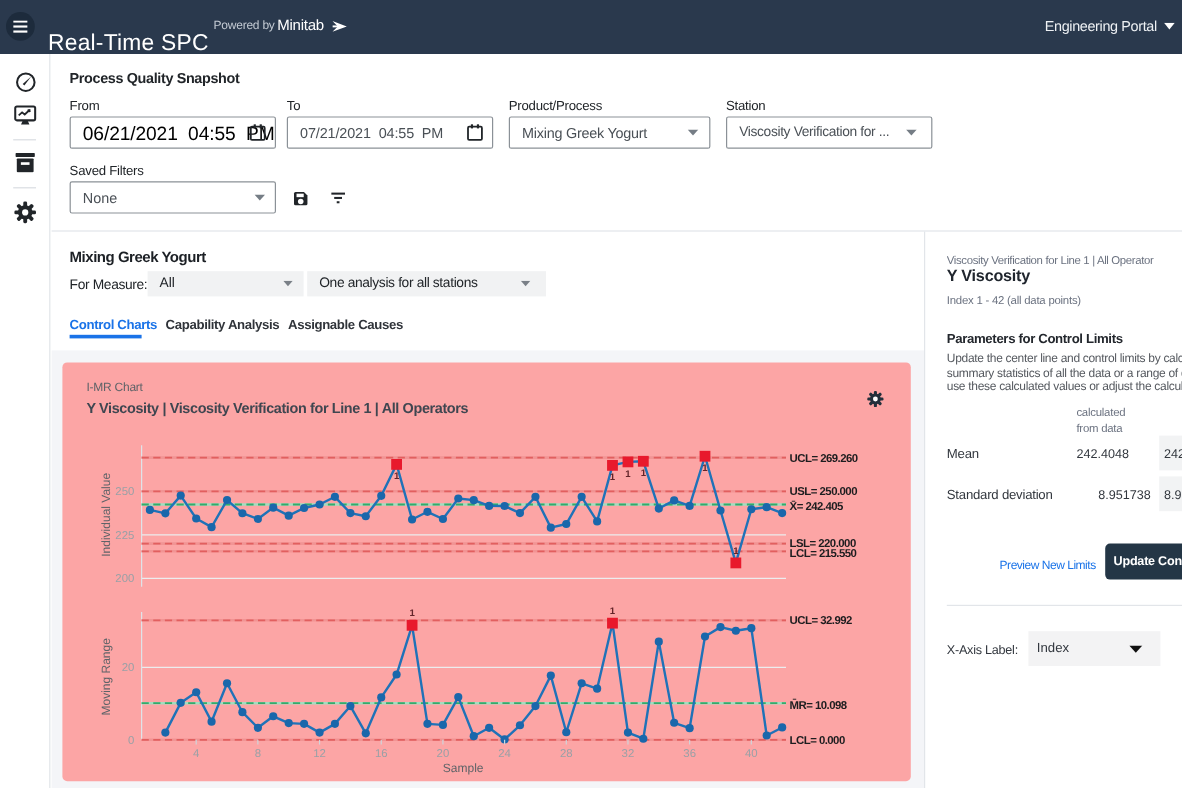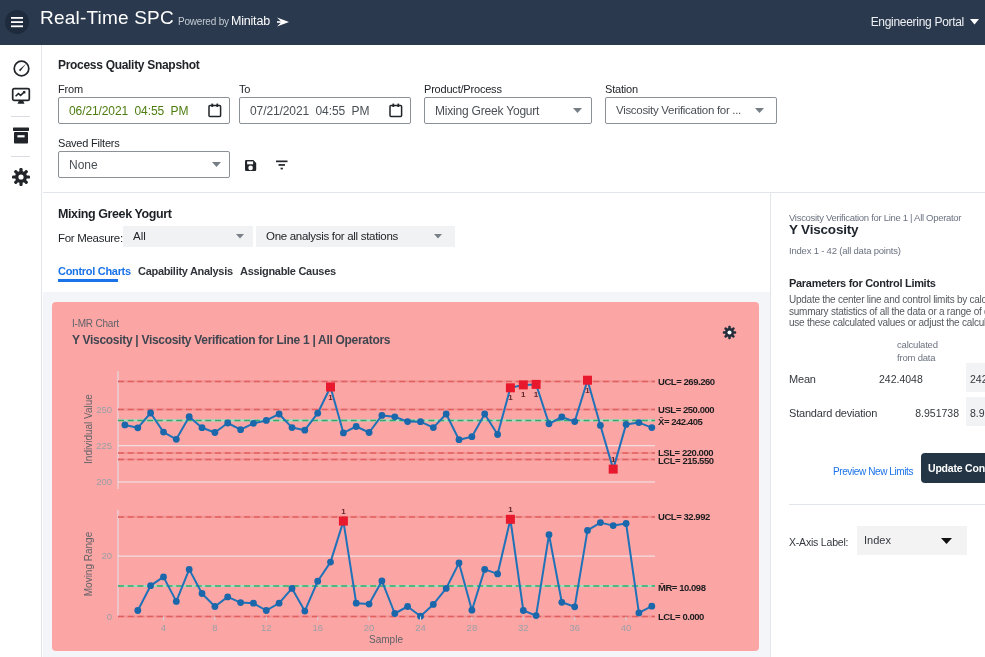--- a/index.html
+++ b/index.html
@@ -8,21 +8,21 @@
 </style></head>
 <body>
 
 <div class="abs" style="left:0;top:0;width:985px;height:45px;background:#2a394d"></div>
 <div class="abs" style="left:5px;top:10px;width:24px;height:24px;border-radius:50%;background:#1d2b3c"></div>
 <svg class="abs" style="left:11px;top:17px" width="12" height="11">
  <rect x="0" y="0" width="12" height="1.8" fill="#fff"></rect>
  <rect x="0" y="4.2" width="12" height="1.8" fill="#fff"></rect>
  <rect x="0" y="8.4" width="12" height="1.8" fill="#fff"></rect>
 </svg>
-<div class="abs" style="left:40px;top:7px;font-size:19px;color:#fff;letter-spacing:.2px">Real-Time SPC</div>
+<div class="abs" style="left:40px;top:26px;font-size:19px;color:#fff;letter-spacing:.2px">Real-Time SPC</div>
 <div class="abs" style="left:178px;top:16px;font-size:10px;letter-spacing:-.2px;color:#c3cad3">Powered by</div>
 <div class="abs" style="left:231px;top:14px;font-size:12.5px;letter-spacing:-.2px;font-weight:normal;color:#fff">Minitab</div>
 <svg class="abs" style="left:277px;top:16px" width="14" height="12">
  <polygon points="0,1.5 12,6 0,10.5 4.5,6" fill="#fff"></polygon>
  <rect x="0" y="5.2" width="5" height="1.6" fill="#fff"></rect>
 </svg>
 <div class="abs" style="right:21px;top:15px;font-size:12px;letter-spacing:-.3px;color:#eef1f4">Engineering Portal</div>
 <svg class="abs" style="left:970px;top:19px" width="10" height="6">
     <polygon points="0,0 9,0 4.5,5.5" fill="#fff"></polygon>
   </svg>
@@ -59,21 +59,21 @@
    <rect x="8.4" y="1" width="3.2" height="18" rx="1.2" transform="rotate(135 10 10)"></rect>
   </g>
  </g>
  <circle cx="10" cy="10" r="2.6" fill="#fff"></circle>
 </svg>
 
 <div class="abs" style="left:58px;top:58px;font-size:12px;letter-spacing:-.3px;font-weight:bold;color:#212529">Process Quality Snapshot</div>
 
 <div class="abs" style="left:58px;top:83px;font-size:11px;letter-spacing:-.2px;color:#212529">From</div>
 <div class="abs" style="left:58px;top:97px;width:172px;height:27px;border:1px solid #8b9197;border-radius:2px;background:#fff"></div>
-<div class="abs" style="left:69px;top:104px;font-size:12px;letter-spacing:-.1px;color:#4d7c0f">06/21/2021&nbsp; 04:55&nbsp; PM</div>
+<div class="abs" style="left:69px;top:104px;font-size:16px;letter-spacing:-.1px;color:#000000">06/21/2021&nbsp; 04:55&nbsp; PM</div>
 <svg class="abs" style="left:208px;top:103px" width="14" height="15" viewBox="0 0 14 15">
  <rect x="1" y="2.6" width="11.6" height="11" rx="1" fill="none" stroke="#212529" stroke-width="1.5"></rect>
  <rect x="3.4" y="0.6" width="1.8" height="3.4" fill="#212529"></rect>
  <rect x="8.4" y="0.6" width="1.8" height="3.4" fill="#212529"></rect>
 </svg>
 
 <div class="abs" style="left:239px;top:83px;font-size:11px;letter-spacing:-.2px;color:#212529">To</div>
 <div class="abs" style="left:239px;top:97px;width:172px;height:27px;border:1px solid #8b9197;border-radius:2px;background:#fff"></div>
 <div class="abs" style="left:250px;top:104px;font-size:12px;letter-spacing:-.1px;color:#4a5056">07/21/2021&nbsp; 04:55&nbsp; PM</div>
 <svg class="abs" style="left:389px;top:103px" width="14" height="15" viewBox="0 0 14 15">
@@ -311,21 +311,21 @@
   <div class="abs" style="left:0;top:35px;font-size:9.5px;letter-spacing:-.2px;color:#6b7280">Index 1 - 42 (all data points)</div>
   <div class="abs" style="left:0;top:67px;font-size:11px;letter-spacing:-.3px;font-weight:bold;color:#23272d">Parameters for Control Limits</div>
   <div class="abs" style="left:0;top:84px;width:300px;font-size:10px;letter-spacing:-.25px;color:#55595f;line-height:11.6px">
     Update the center line and control limits by calculating the<br>
     summary statistics of all the data or a range of data. You can<br>
     use these calculated values or adjust the calculated values
   </div>
   <div class="abs" style="left:108px;top:128px;width:80px;font-size:9.5px;letter-spacing:-.2px;color:#6b7280;text-align:left;line-height:13px">calculated<br>from data</div>
   <div class="abs" style="left:177px;top:153px;width:60px;height:29px;background:#f2f3f4"></div>
   <div class="abs" style="left:0;top:163px;font-size:11px;letter-spacing:-.2px;color:#33383f">Mean</div>
-  <div class="abs" style="left:90px;top:163px;width:80px;font-size:10.5px;color:#33383f;text-align:left">242.4048</div>
+  <div class="abs" style="left:90px;top:163px;width:80px;font-size:10.5px;color:#33383f;text-align:center">242.4048</div>
   <div class="abs" style="left:181px;top:163px;font-size:10.5px;color:#33383f">242</div>
   <div class="abs" style="left:177px;top:187px;width:60px;height:29px;background:#f2f3f4"></div>
   <div class="abs" style="left:0;top:197px;font-size:11px;letter-spacing:-.2px;color:#33383f">Standard deviation</div>
   <div class="abs" style="left:90px;top:197px;width:80px;font-size:10.5px;color:#33383f;text-align:right">8.951738</div>
   <div class="abs" style="left:181px;top:197px;font-size:10.5px;color:#33383f">8.9</div>
   <div class="abs" style="left:44px;top:256px;font-size:10px;letter-spacing:-.4px;color:#1a73e8">Preview New Limits</div>
   <div class="abs" style="left:132px;top:243px;width:110px;height:30px;background:#243646;border-radius:4px"></div>
   <div class="abs" style="left:139px;top:252px;font-size:10.5px;letter-spacing:-.2px;font-weight:bold;color:#fff">Update Control Limits</div>
   <div class="abs" style="left:-1px;top:294px;width:300px;height:1px;background:#e2e5e9"></div>
   <div class="abs" style="left:0;top:326px;font-size:10.5px;letter-spacing:-.2px;color:#33383f">X-Axis Label:</div>

